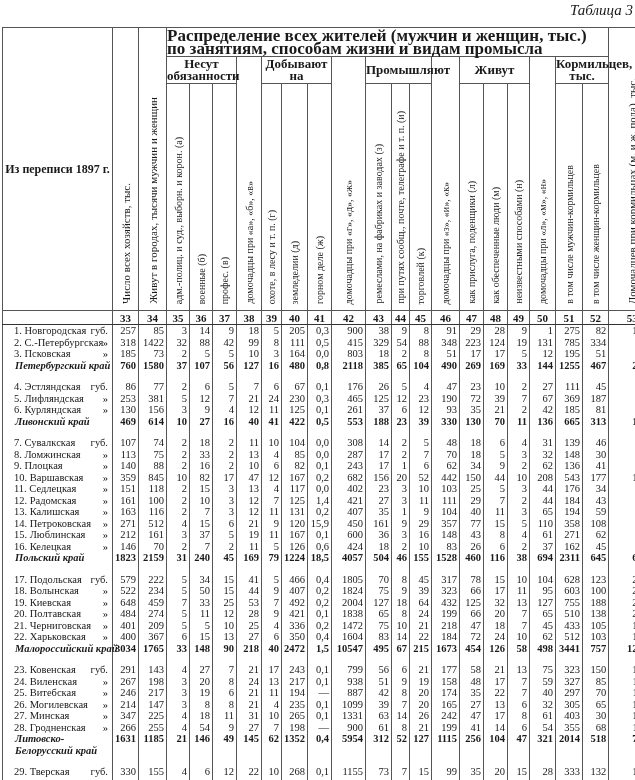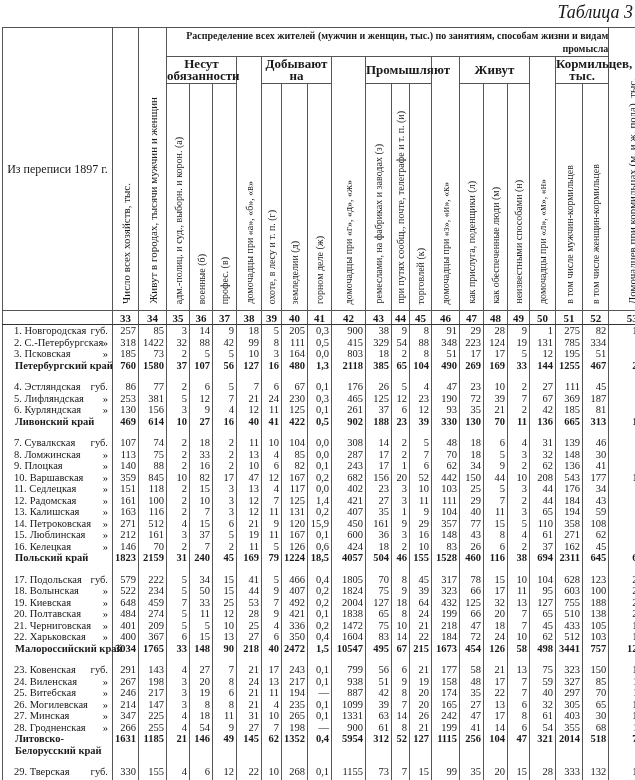--- a/index.html
+++ b/index.html
@@ -1,32 +1,32 @@
 <!DOCTYPE html>
 <html><head>
 <meta charset="utf-8">
 <style>
   html, body { margin: 0; padding: 0; background: #ffffff; }
   body { width: 635px; height: 780px; overflow: hidden; position: relative; font-family: "Liberation Serif", serif; color: #1a1a1a; }
-  .caption { position: absolute; right: 2px; top: 2px; font-style: italic; font-size: 18px; }
+  .caption { position: absolute; right: 2px; top: 2px; font-style: italic; font-size: 15px; }
   table { position: absolute; left: 2px; top: 27px; border-collapse: collapse; table-layout: fixed; width: 633px; font-size: 10.5px; }
   td, th { border: 1px solid #555; padding: 0; }
   th { font-weight: bold; }
-  .hdr-top { height: 28px; font-size: 10px; text-align: right; line-height: 13px; }
+  .hdr-top { height: 28px; font-size: 17px; text-align: left; line-height: 13px; }
   .hdr-grp { height: 26px; font-size: 13px; text-align: center; line-height: 12px; }
   .vert { height: 220px; vertical-align: bottom; padding-bottom: 6px; }
   .vtext { writing-mode: vertical-rl; transform: rotate(180deg); white-space: nowrap; font-size: 10px; font-weight: normal; margin: 0 auto; display: block; }
   .vtext.b { font-weight: normal; font-size: 11px; }
-  .stub { font-size: 12px; font-weight: normal; text-align: center; vertical-align: middle; }
+  .stub { font-size: 12px; font-weight: bold; text-align: center; vertical-align: middle; }
   .num-row th { font-size: 11px; height: 13px; text-align: center; border-bottom: 1px solid #333; }
   tbody td { border-top: none; border-bottom: none; text-align: right; padding-right: 2px; height: 11.5px; line-height: 11.5px; white-space: nowrap; }
   tbody td.name { text-align: left; padding-left: 11px; position: relative; }
   .name .unit { position: absolute; right: 4px; }
   tr.total td { font-weight: bold; }
-  tr.total td.name { padding-left: 12px; }
+  tr.total td.name { padding-left: 12px; font-style: italic; }
   tr.gap td { height: 10px; }
 </style>
 </head>
 <body>
 
 <div class="caption">Таблица 3</div>
 
 <table>
   <colgroup>
     <col style="width:110px">
@@ -230,21 +230,21 @@
       <tr class="total">
         <td class="name"><span>Петербургский край</span><span class="unit"></span></td>
         <td>760</td>
         <td>1580</td>
         <td>37</td>
         <td>107</td>
         <td>56</td>
         <td>127</td>
         <td>16</td>
         <td>480</td>
-        <td>1,3</td>
+        <td>0,8</td>
         <td>2118</td>
         <td>385</td>
         <td>65</td>
         <td>104</td>
         <td>490</td>
         <td>269</td>
         <td>169</td>
         <td>33</td>
         <td>144</td>
         <td>1255</td>
@@ -351,21 +351,21 @@
         <td class="name"><span>Ливонский край</span><span class="unit"></span></td>
         <td>469</td>
         <td>614</td>
         <td>10</td>
         <td>27</td>
         <td>16</td>
         <td>40</td>
         <td>41</td>
         <td>422</td>
         <td>0,5</td>
-        <td>902</td>
+        <td>553</td>
         <td>188</td>
         <td>23</td>
         <td>39</td>
         <td>330</td>
         <td>130</td>
         <td>70</td>
         <td>11</td>
         <td>136</td>
         <td>665</td>
         <td>313</td>

